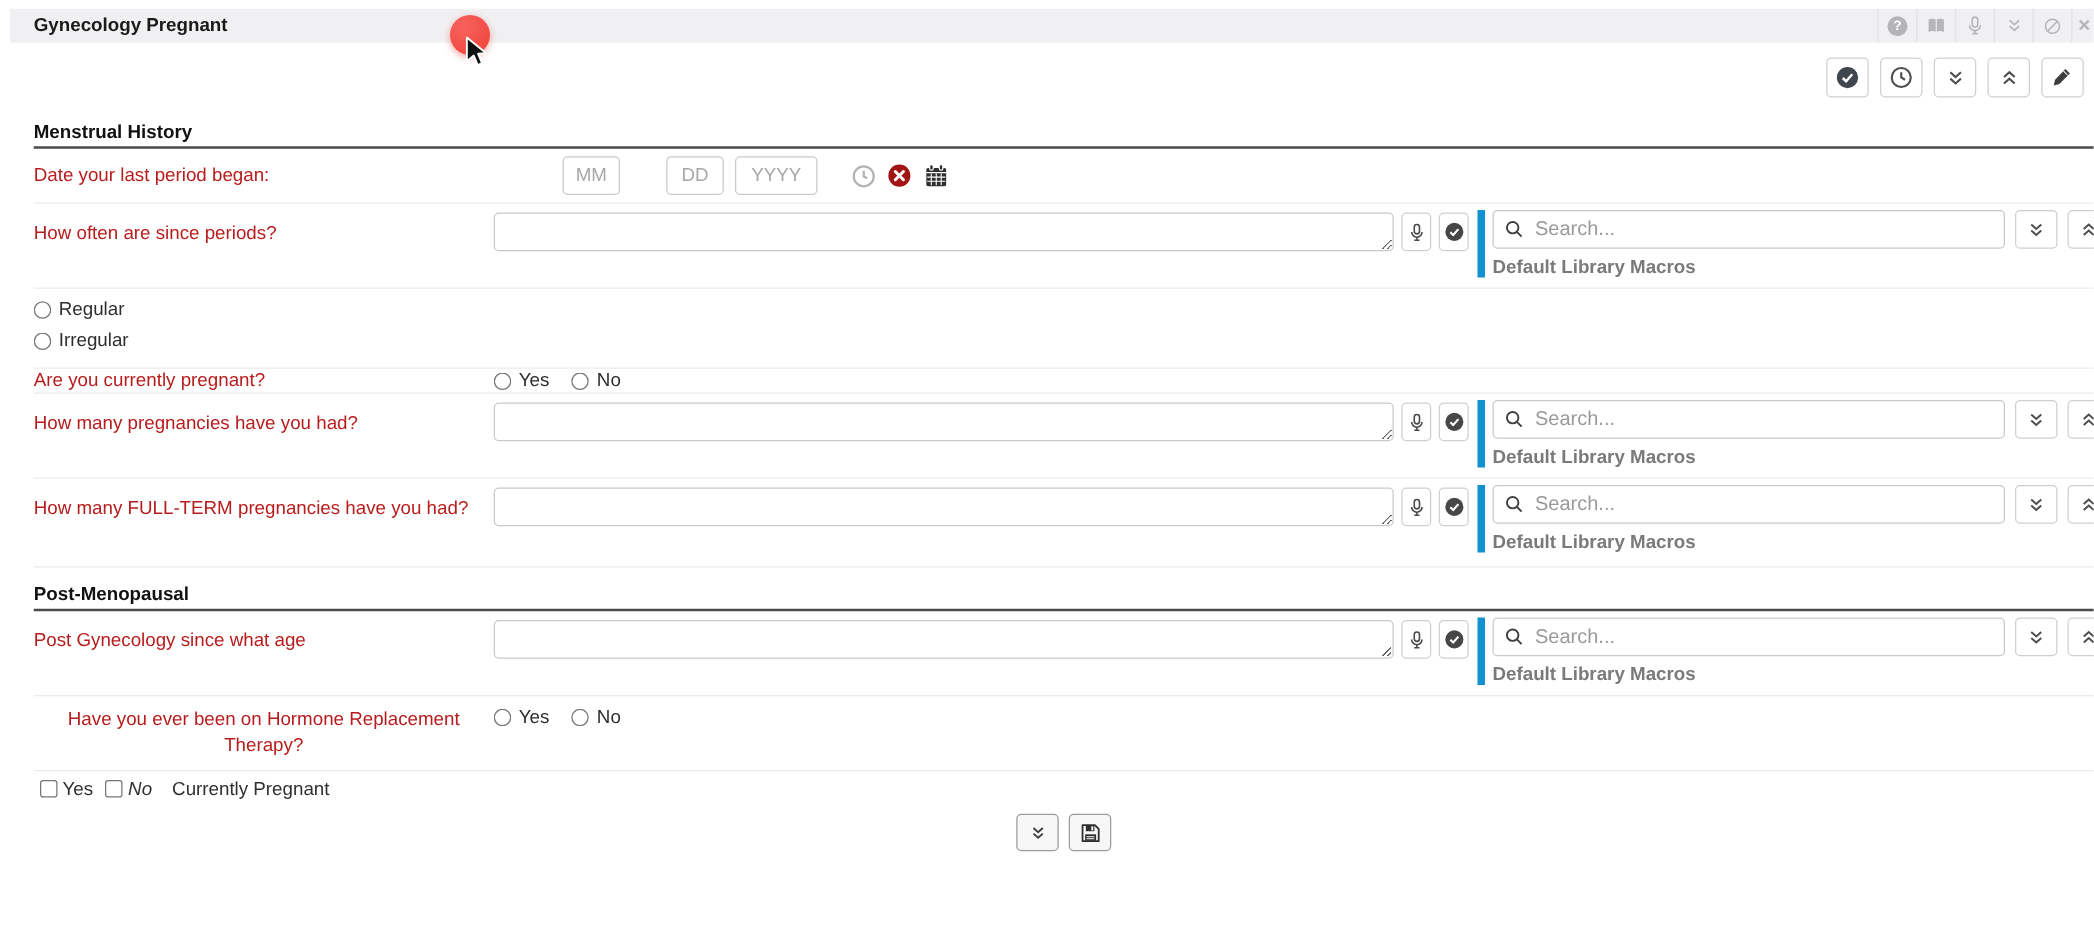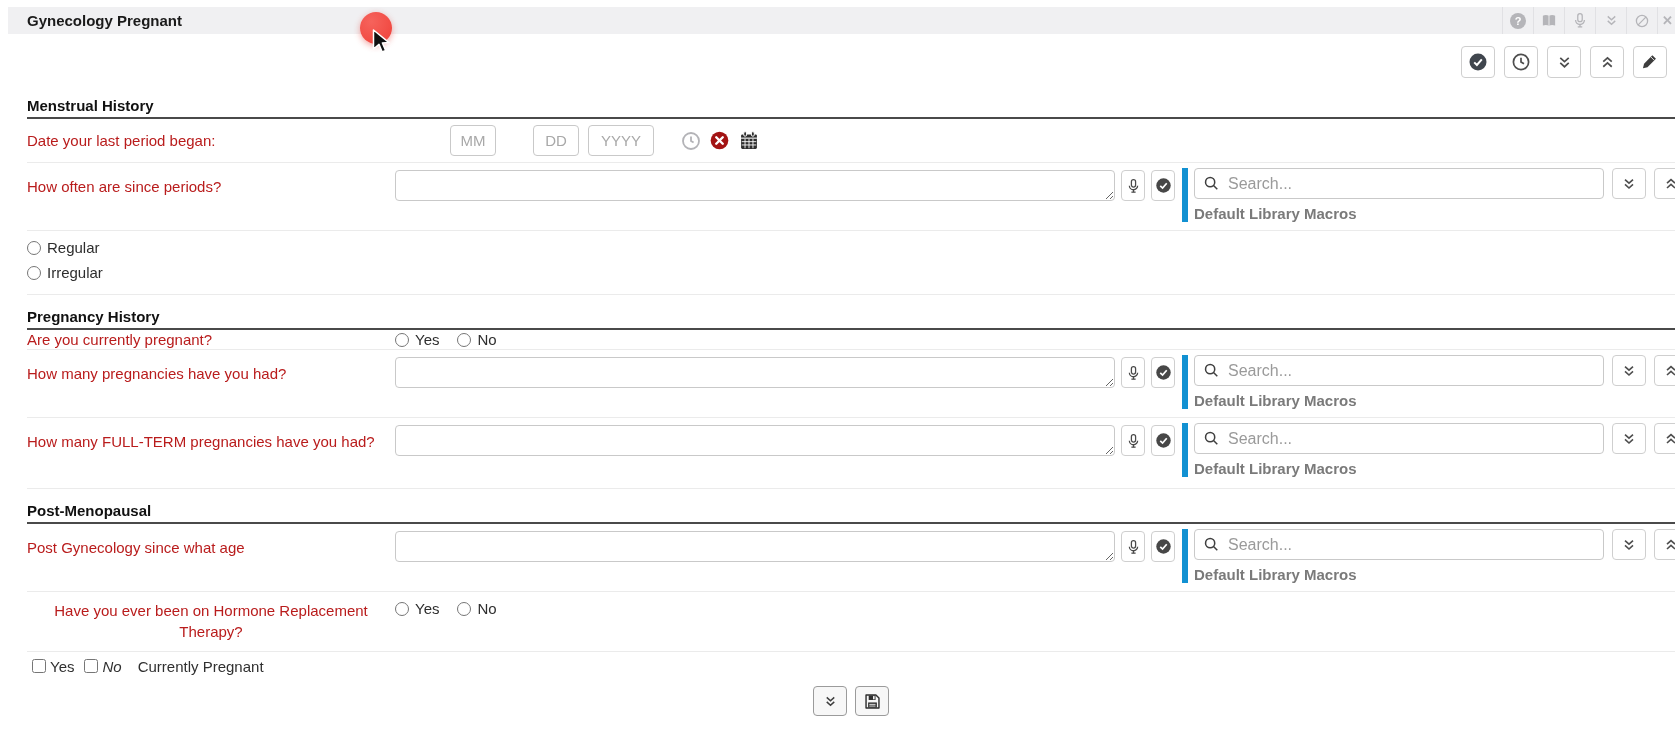--- a/index.html
+++ b/index.html
@@ -283,21 +283,20 @@
         <input type="radio" name="regularity" style="">
         <span>Regular</span>
       </label>
       <label class="radio-opt">
         <input type="radio" name="regularity" style="">
         <span>Irregular</span>
       </label>
     </div>
   </div>
 
-  <div class="section-head mt">Pregnancy History</div>
 
   <div class="row row-inline-radio">
     <span class="q-label">Are you currently pregnant?</span>
     <div class="radio-inline">
       <label class="radio-opt">
         <input type="radio" name="curpreg" style="">
         <span>Yes</span>
       </label>
       <label class="radio-opt">
         <input type="radio" name="curpreg" style="">

